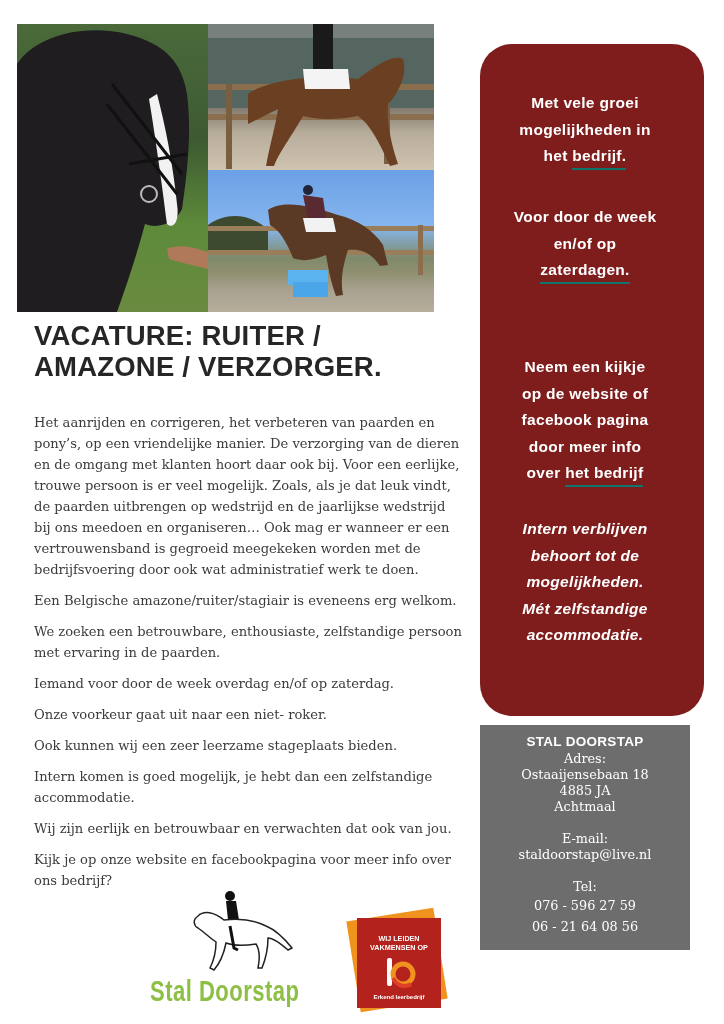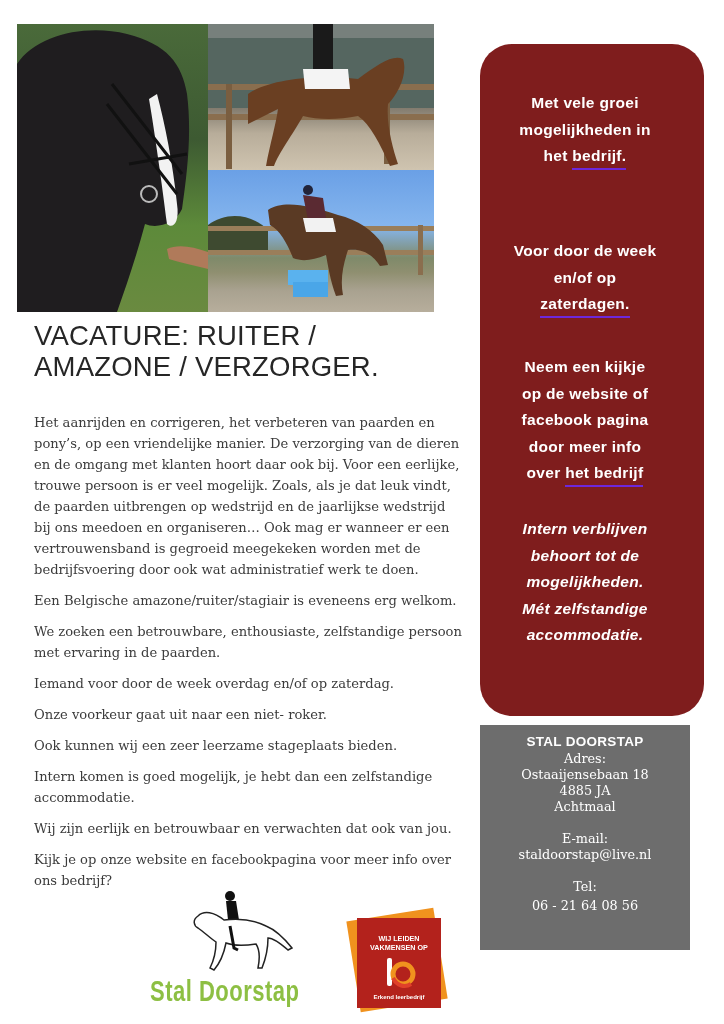--- a/index.html
+++ b/index.html
@@ -11,34 +11,34 @@
   .photo { position: absolute; overflow: hidden; }
   .photo-left { left: 0; top: 0; width: 191px; height: 288px;
     background: linear-gradient(180deg, #4a6a3a 0%, #3d5a32 40%, #5d8a3a 70%, #6a8a40 100%); }
   .photo-tr { left: 191px; top: 0; width: 226px; height: 146px;
     background: linear-gradient(180deg, #5a6a6a 0%, #4d5b56 25%, #7a7468 55%, #b8ad9a 75%, #cfc4b0 100%); }
   .photo-br { left: 191px; top: 146px; width: 226px; height: 142px;
     background: linear-gradient(180deg, #6aa0e6 0%, #86b6ee 40%, #7f8a6a 62%, #8f8f70 72%, #a9a290 85%, #b7ae9c 100%); }
 
   
   .title { position: absolute; left: 34px; top: 320px; width: 430px;
-    font-family: "Liberation Sans", sans-serif; font-weight: 400; font-size: 27.5px;
+    font-family: "Liberation Sans", sans-serif; font-weight: 700; font-size: 27.5px;
     line-height: 31px; color: #262626; letter-spacing: 0.2px; }
 
   
   .body-text { position: absolute; left: 34px; top: 412px; width: 430px;
     font-family: "DejaVu Serif", serif; font-size: 13.1px; line-height: 21px; color: #3b3b3b; }
   .body-text p { margin-bottom: 10px; }
 
   
   .green-box { position: absolute; left: 480px; top: 44px; width: 224px; height: 672px; background: #7f1d1d; border-radius: 32px; }
   .green-block { position: absolute; left: 0; width: 210px; text-align: center;
     font-family: "Liberation Sans", sans-serif; font-weight: 900; font-size: 15.5px;
     line-height: 26.5px; color: #ffffff; letter-spacing: 0.3px; }
-  .green-block .ul { display: inline-block; border-bottom: 2px solid #6d28d9; line-height: 24px; }
+  .green-block .ul { display: inline-block; border-bottom: 2px solid #0f766e; line-height: 24px; }
 
   
   .gray-box { position: absolute; left: 480px; top: 725px; width: 210px; height: 225px; background: #6d6d6d;
     text-align: center; color: #ffffff; padding-top: 8px; }
   .gray-title { font-family: "Liberation Sans", sans-serif; font-weight: 900; font-size: 13.5px; line-height: 18px; letter-spacing: 0.3px; }
   .gray-line { font-family: "DejaVu Serif", serif; font-size: 12.8px; line-height: 16px; }
   .gray-gap { height: 16px; }
   .gray-tel { font-family: "DejaVu Serif", serif; font-size: 12.8px; line-height: 21px; }
 
   
@@ -111,21 +111,21 @@
   <p>Wij zijn eerlijk en betrouwbaar en verwachten dat ook van jou.</p>
   <p>Kijk je op onze website en facebookpagina voor meer info over ons bedrijf?</p>
 </div>
 
 <div class="green-box">
   <div class="green-block" style="top:46px;">
     <div>Met vele groei</div>
     <div>mogelijkheden in</div>
     <div><span>het </span><span class="ul">bedrijf.</span></div>
   </div>
-  <div class="green-block" style="top:194px;">
+  <div class="green-block" style="top:160px;">
     <div>Voor door de week</div>
     <div>en/of op</div>
     <div><span class="ul">zaterdagen.</span></div>
   </div>
   <div class="green-block" style="top:310px;">
     <div>Neem een kijkje</div>
     <div>op de website of</div>
     <div>facebook pagina</div>
     <div>door meer info</div>
     <div><span>over </span><span class="ul">het bedrijf</span></div>
@@ -143,20 +143,21 @@
   <div class="gray-title">STAL DOORSTAP</div>
   <div class="gray-line">Adres:</div>
   <div class="gray-line">Ostaaijensebaan 18</div>
   <div class="gray-line">4885 JA</div>
   <div class="gray-line">Achtmaal</div>
   <div class="gray-gap"></div>
   <div class="gray-line">E-mail:</div>
   <div class="gray-line">staldoorstap@live.nl</div>
   <div class="gray-gap"></div>
   <div class="gray-line" style="">Tel:</div>
+  <div class="gray-tel">076 - 596 27 59</div>
   <div class="gray-tel">06 - 21 64 08 56</div>
 </div>
 
 <div class="logo-stal">
   <svg width="120" height="86" viewBox="0 0 120 86" style="position:absolute; left:38px; top:0;">
     <circle cx="46" cy="8" r="5" fill="#111"></circle>
     <path d="M42,13 L52,13 L55,32 L48,40 L44,32 Z" fill="#111"></path>
     <path d="M14,28 C20,22 30,24 40,32 C55,30 70,32 82,38 C92,42 100,50 108,60 L104,62 C96,55 88,50 84,50 C84,60 82,70 78,80 L74,80 C76,70 76,62 72,56 C60,58 50,58 42,55 C40,65 36,75 30,82 L26,80 C30,72 32,62 32,54 C26,50 20,44 14,40 C10,38 8,32 14,28 Z" fill="#ffffff" stroke="#222" stroke-width="1.5"></path>
     <path d="M46,38 L50,60 L54,62" stroke="#111" stroke-width="3" fill="none"></path>
   </svg>

